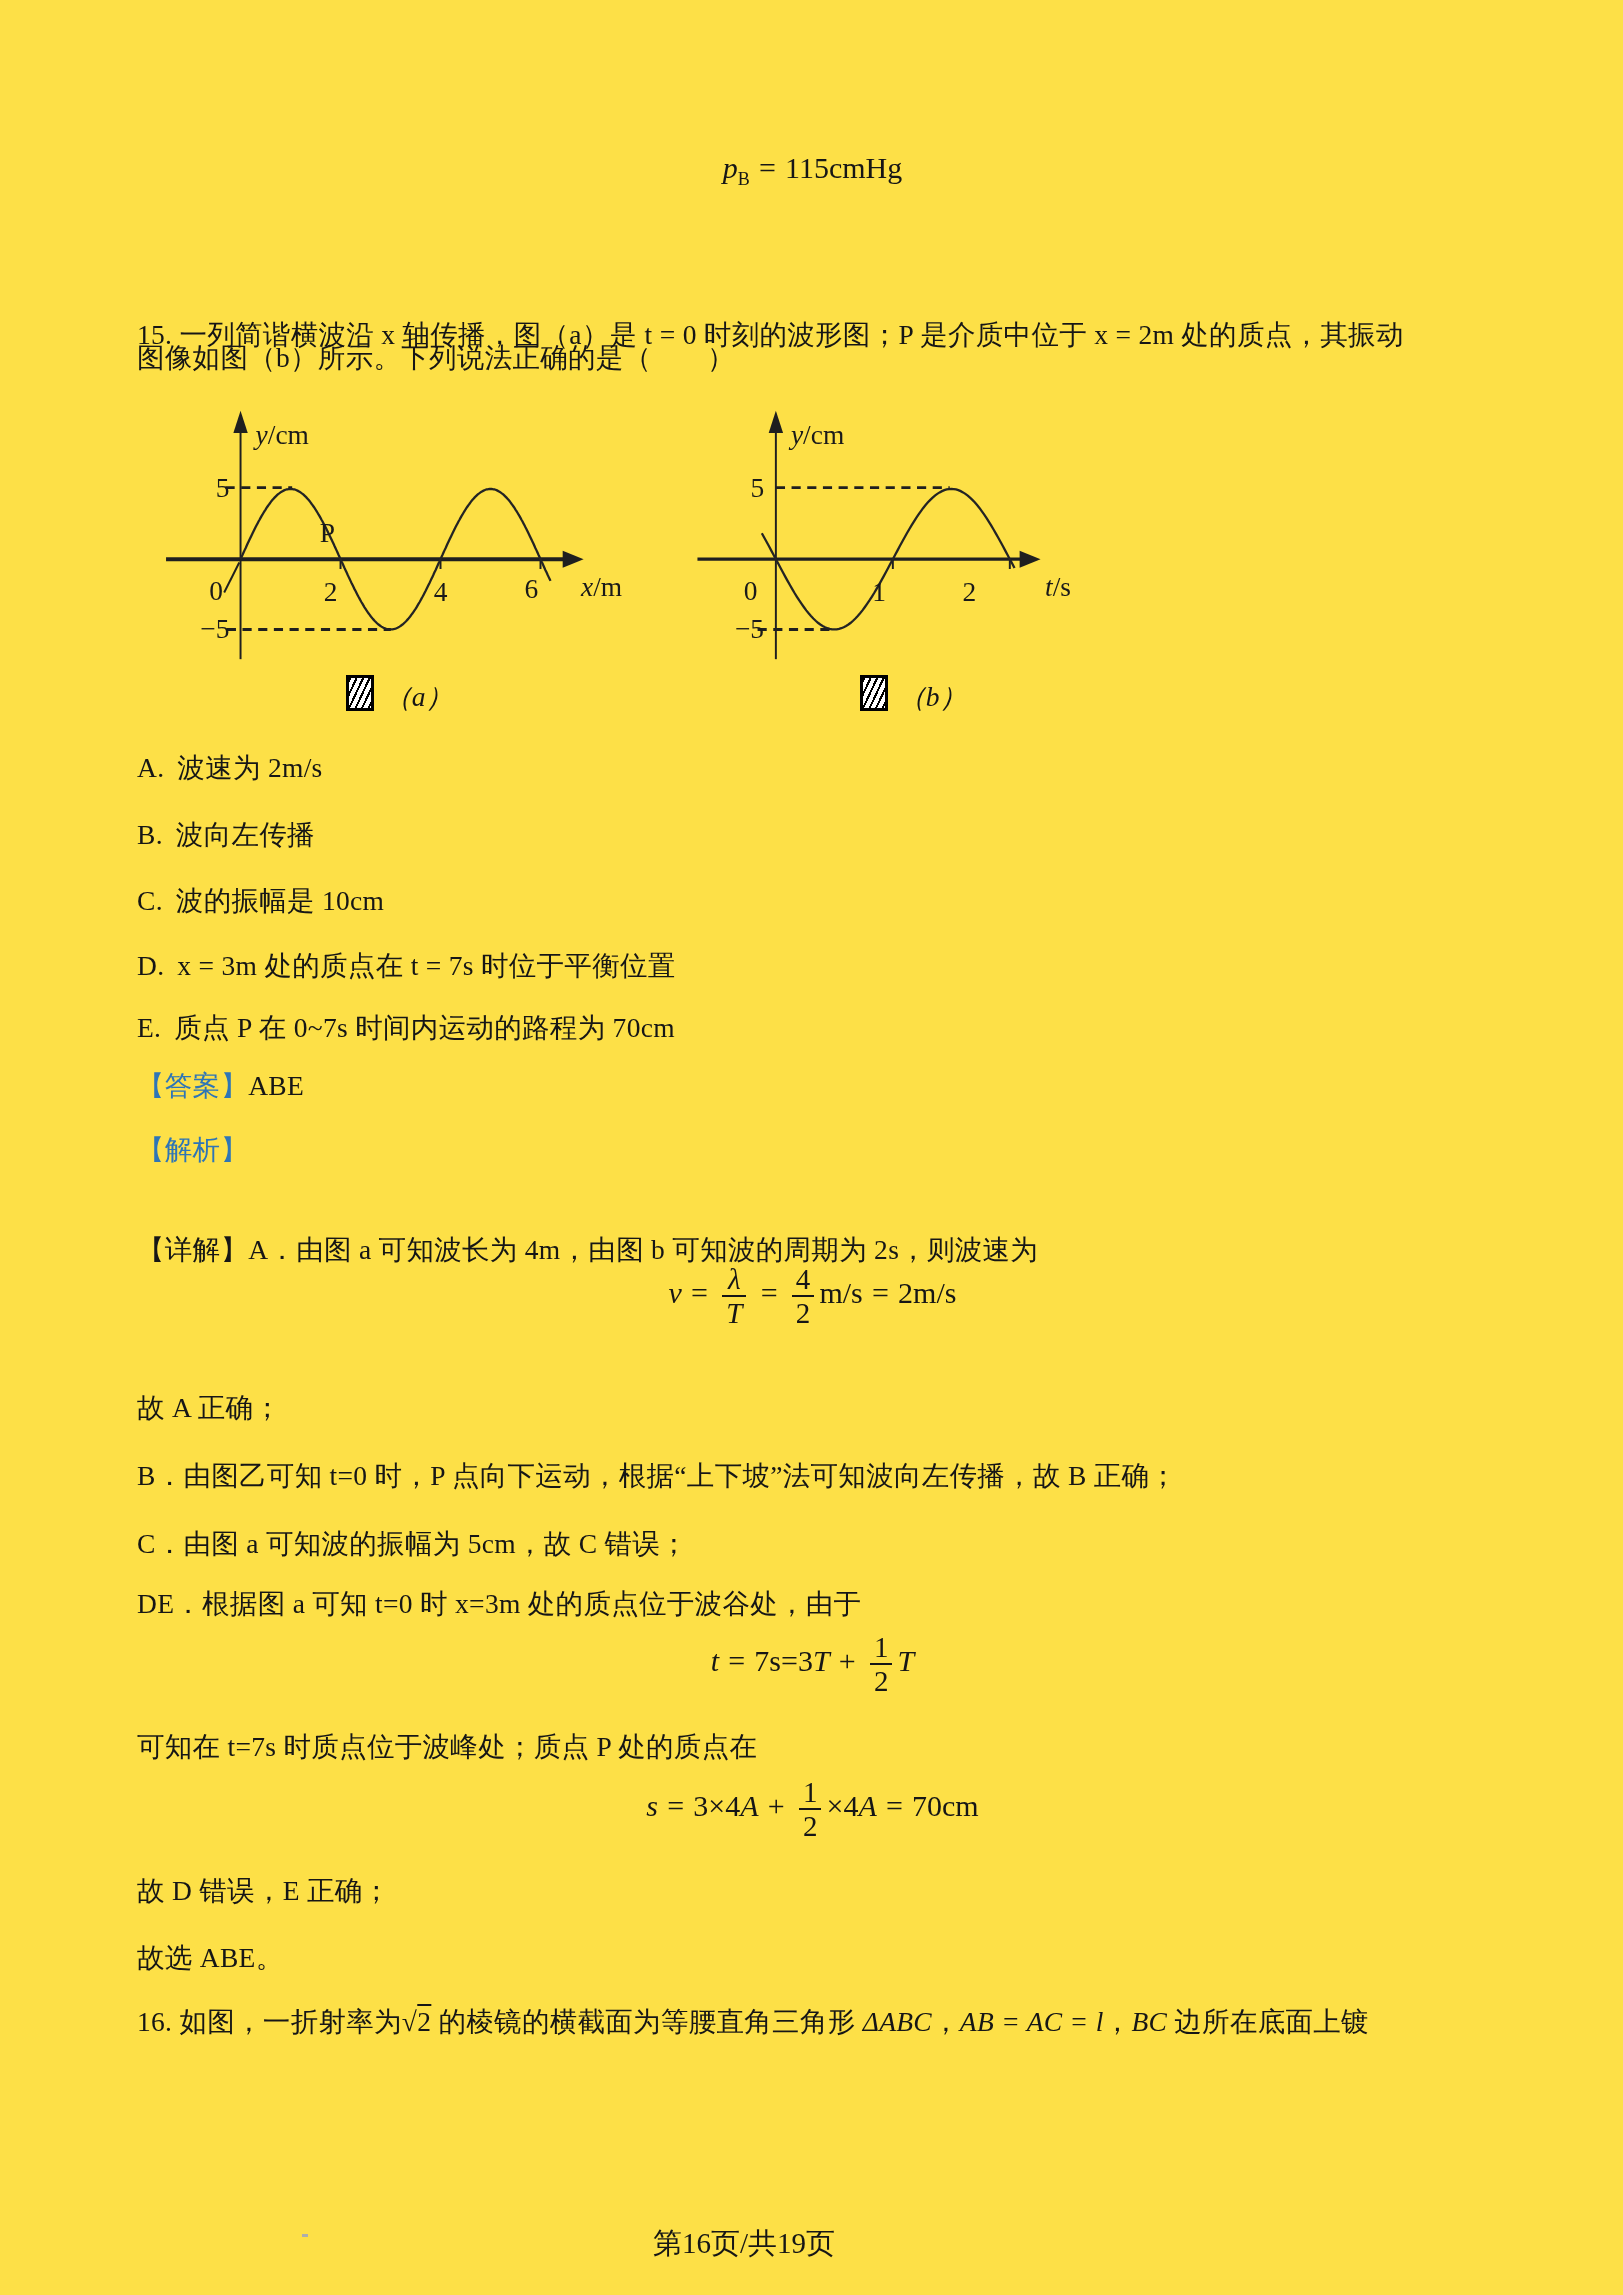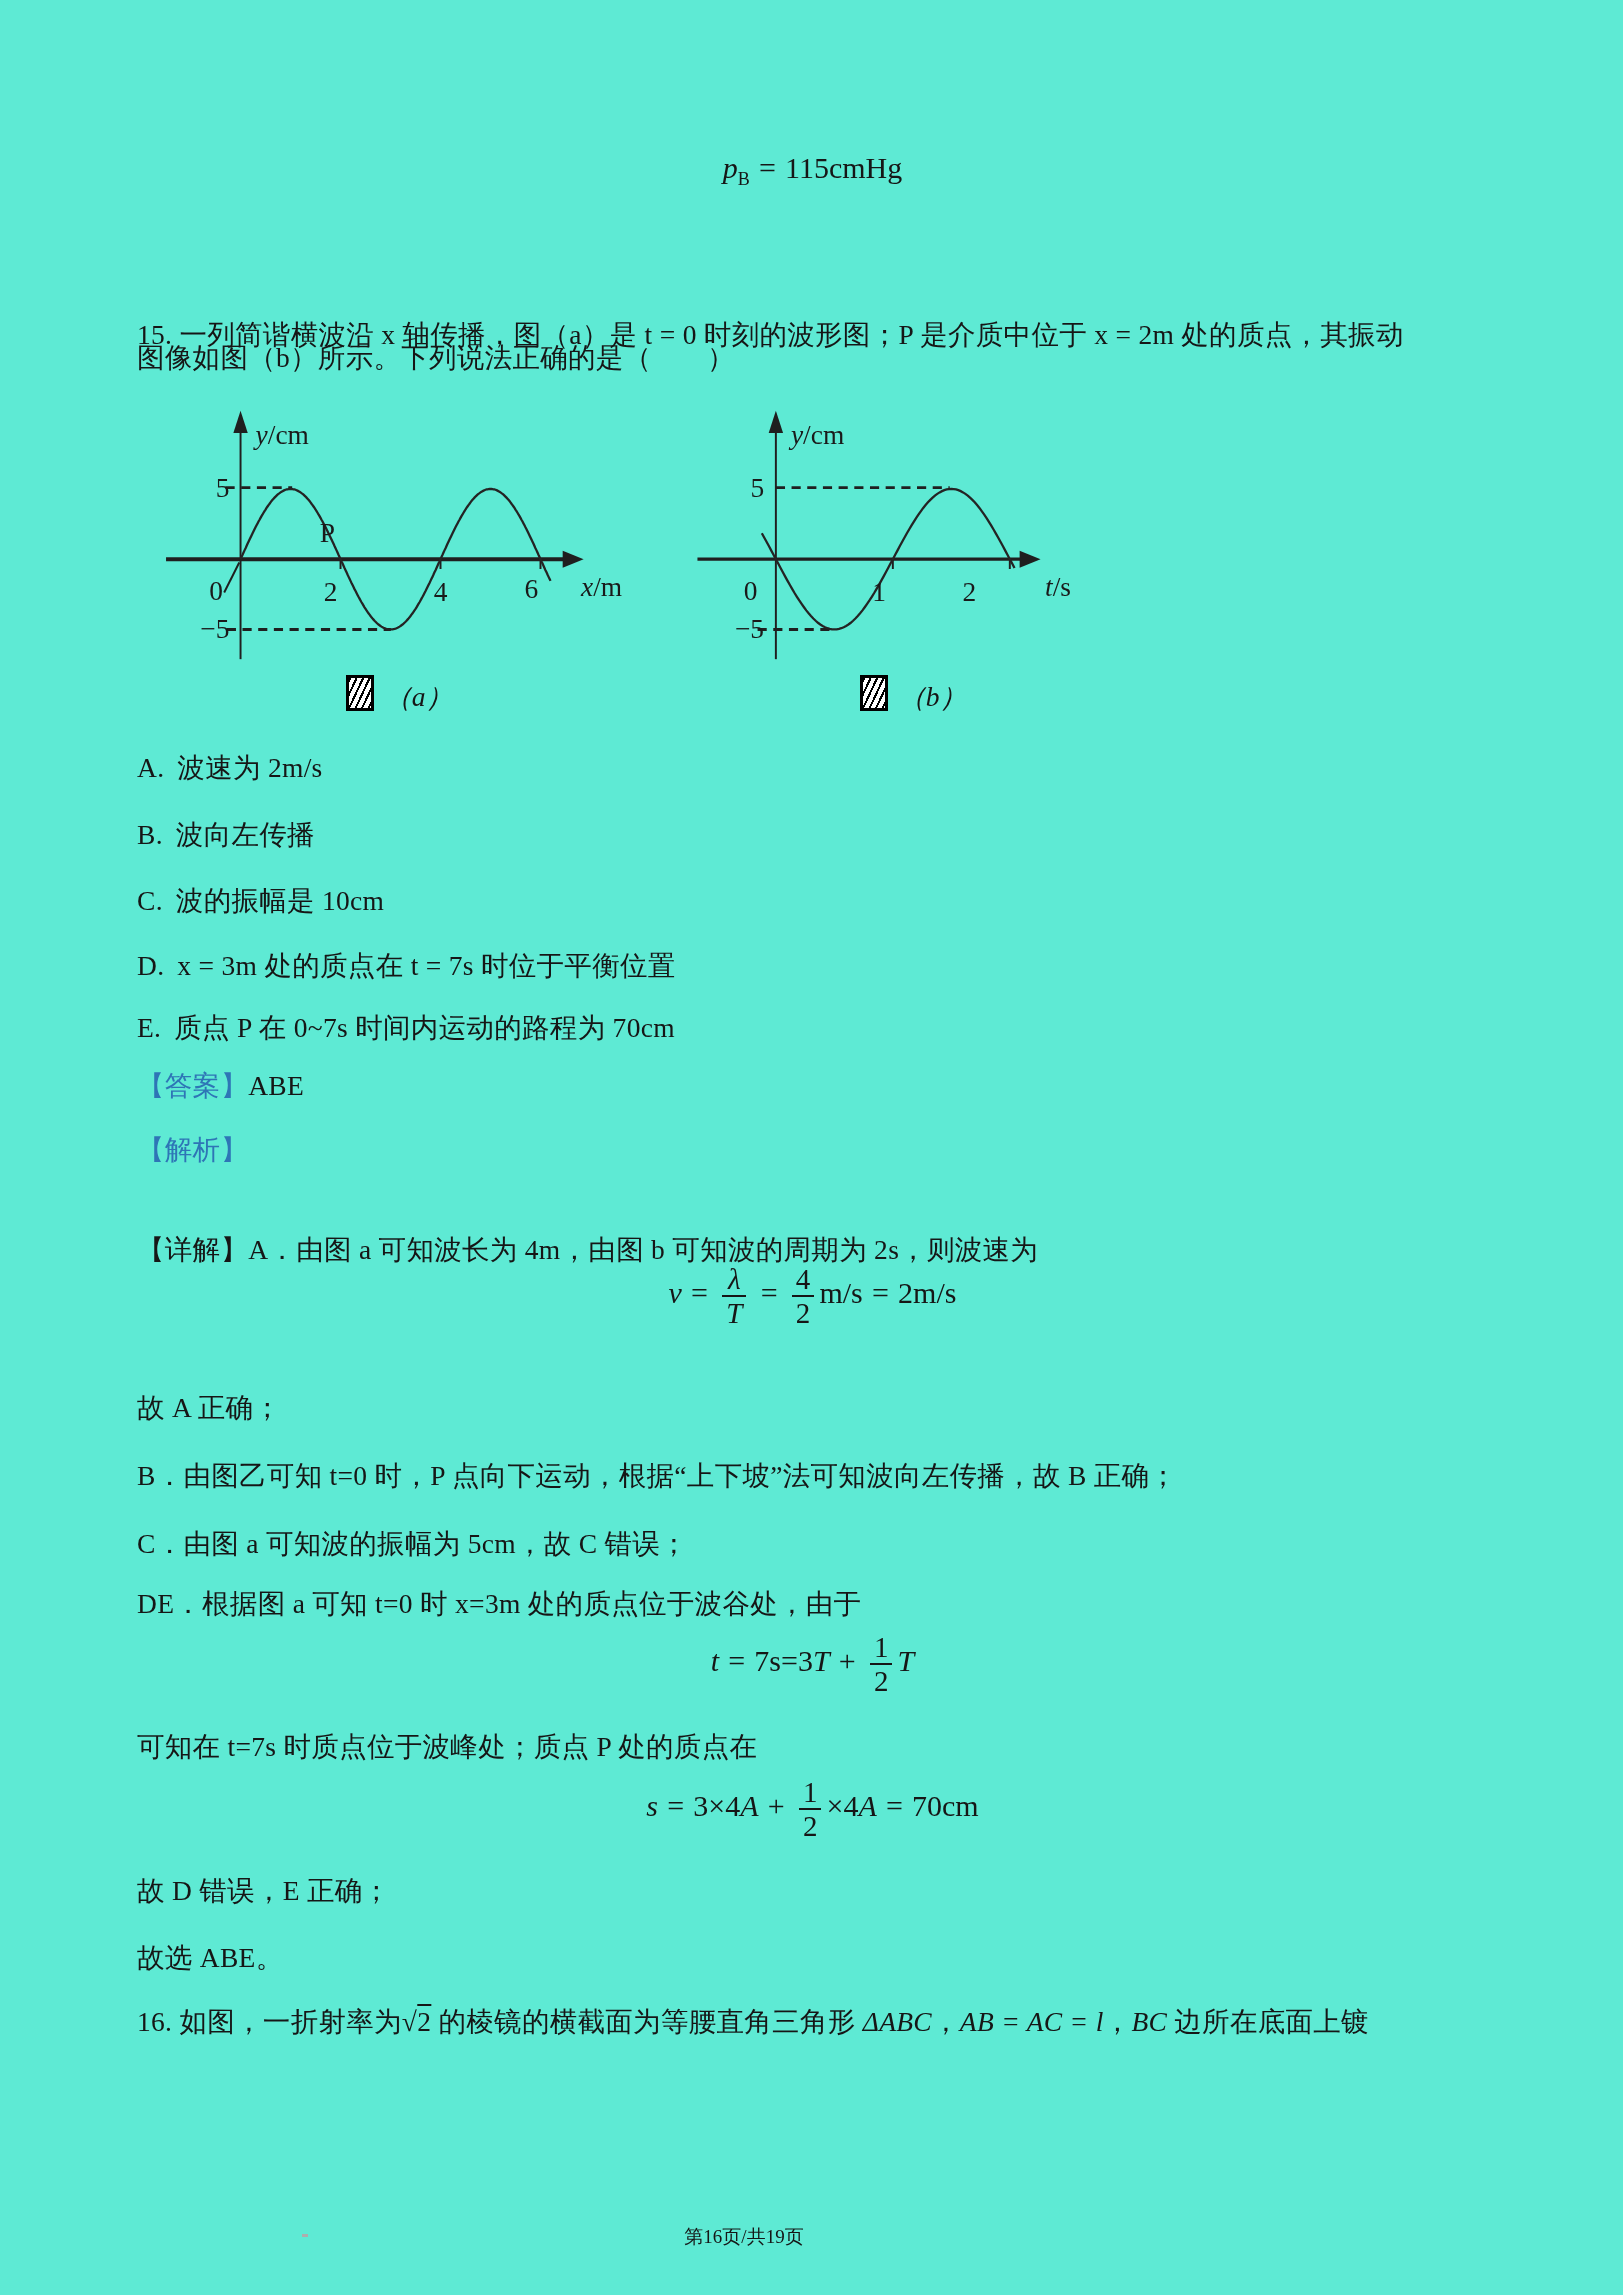--- a/index.html
+++ b/index.html
@@ -1,16 +1,16 @@
 <!DOCTYPE html>
 <html style="font-size:10.5px"><head>
 <meta charset="utf-8">
 <style>
   html,body{margin:0;padding:0;background:#e8e8e8;}
-  .page{position:relative;width:1623px;height:2295px;background:#5eead4;overflow:hidden;
+  .page{position:relative;width:1623px;height:2295px;background:#fde047;overflow:hidden;
         font-family:"Liberation Serif","DejaVu Serif",serif;color:#161616;}
   .line{position:absolute;left:137px;font-size:27.5px;white-space:nowrap;letter-spacing:0.3px;}
   .centerblk{position:absolute;left:137px;width:1351px;text-align:center;white-space:nowrap;}
   .it{font-style:italic;}
   .blue{color:#2E75B6;}
   .opt-label{display:inline-block;margin-right:13px;}
   .formula{font-size:30px;}
   .formula .eq{margin:0 9.2px;}
   .formula sub{font-size:0.6em;}
   .frac{display:inline-flex;flex-direction:column;align-items:center;vertical-align:middle;
@@ -23,21 +23,21 @@
   svg.fig text{font-size:42px;font-family:"Liberation Serif","DejaVu Serif",serif;fill:#1a1a1a;}
   svg.fig .svgit{font-style:italic;}
   .ax{stroke:#1f1f1f;}
   .curve{fill:none;stroke:#242424;stroke-width:3.5;}
   .dash{stroke:#1f1f1f;stroke-width:4.5;stroke-dasharray:14 10;}
   .tick{stroke:#1f1f1f;stroke-width:3;}
   .arrow{fill:#1f1f1f;}
   .caption{position:absolute;font-size:27.5px;text-align:center;white-space:nowrap;}
   .gbox{display:inline-block;width:22px;height:30px;border:3.3px solid #000;vertical-align:-5.2px;
         margin-right:10.5px;background:repeating-linear-gradient(115deg,#000 0 2px,#fff 2px 5.9px);}
-  .footer{position:absolute;left:0;width:1488px;text-align:center;font-size:19px;}
+  .footer{position:absolute;left:0;width:1488px;text-align:center;font-size:29px;}
   .artifact{position:absolute;background:#adadad;}
 </style>
 </head>
 <body>
 
 <div class="page">
 
   <div class="centerblk formula" style="top:151px;">
     <span class="it">p</span><sub>B</sub><span class="eq">=</span><span>115cmHg</span>
   </div>

